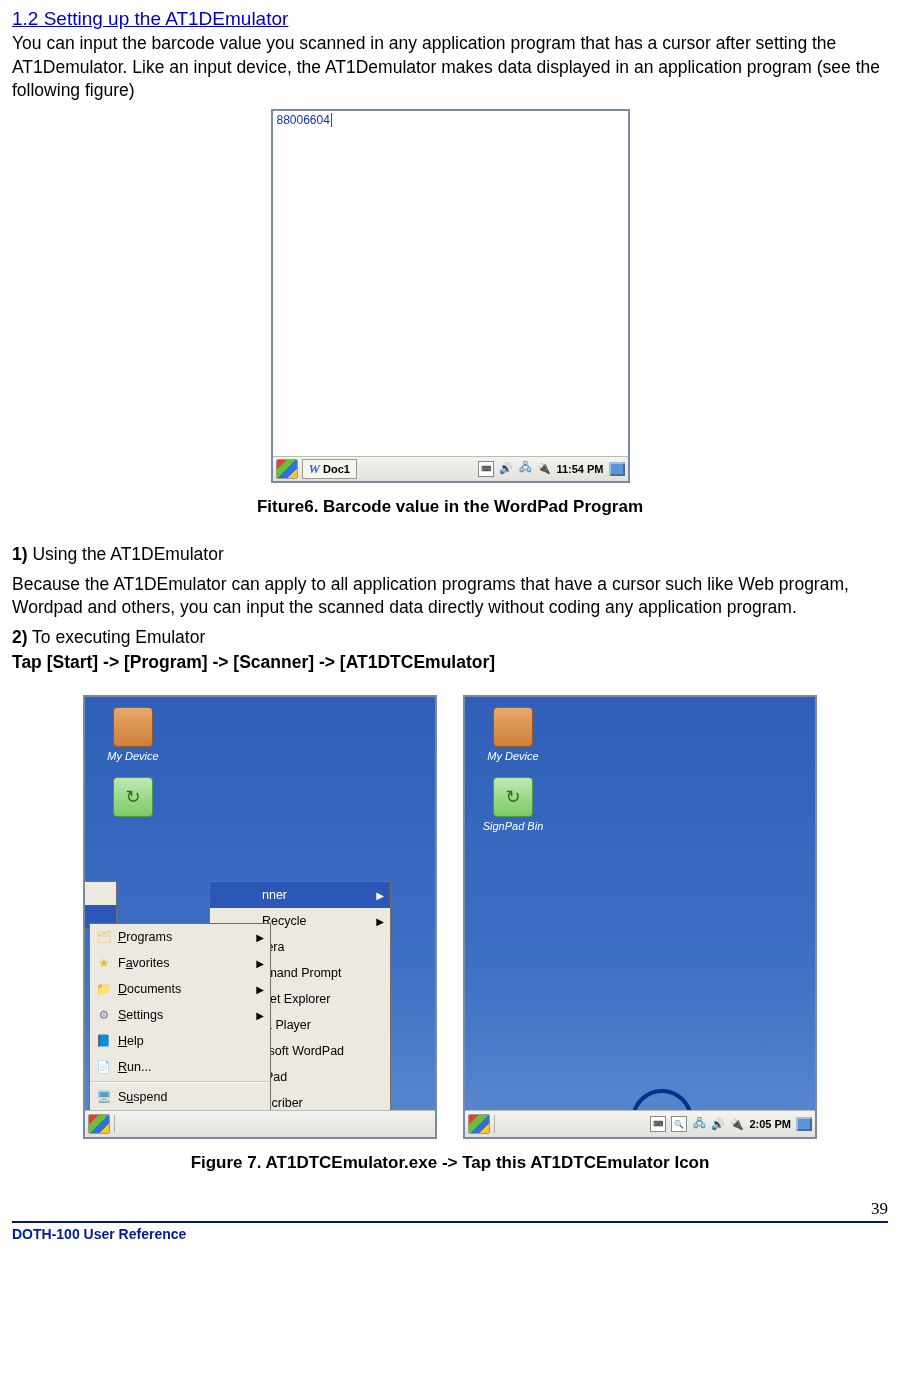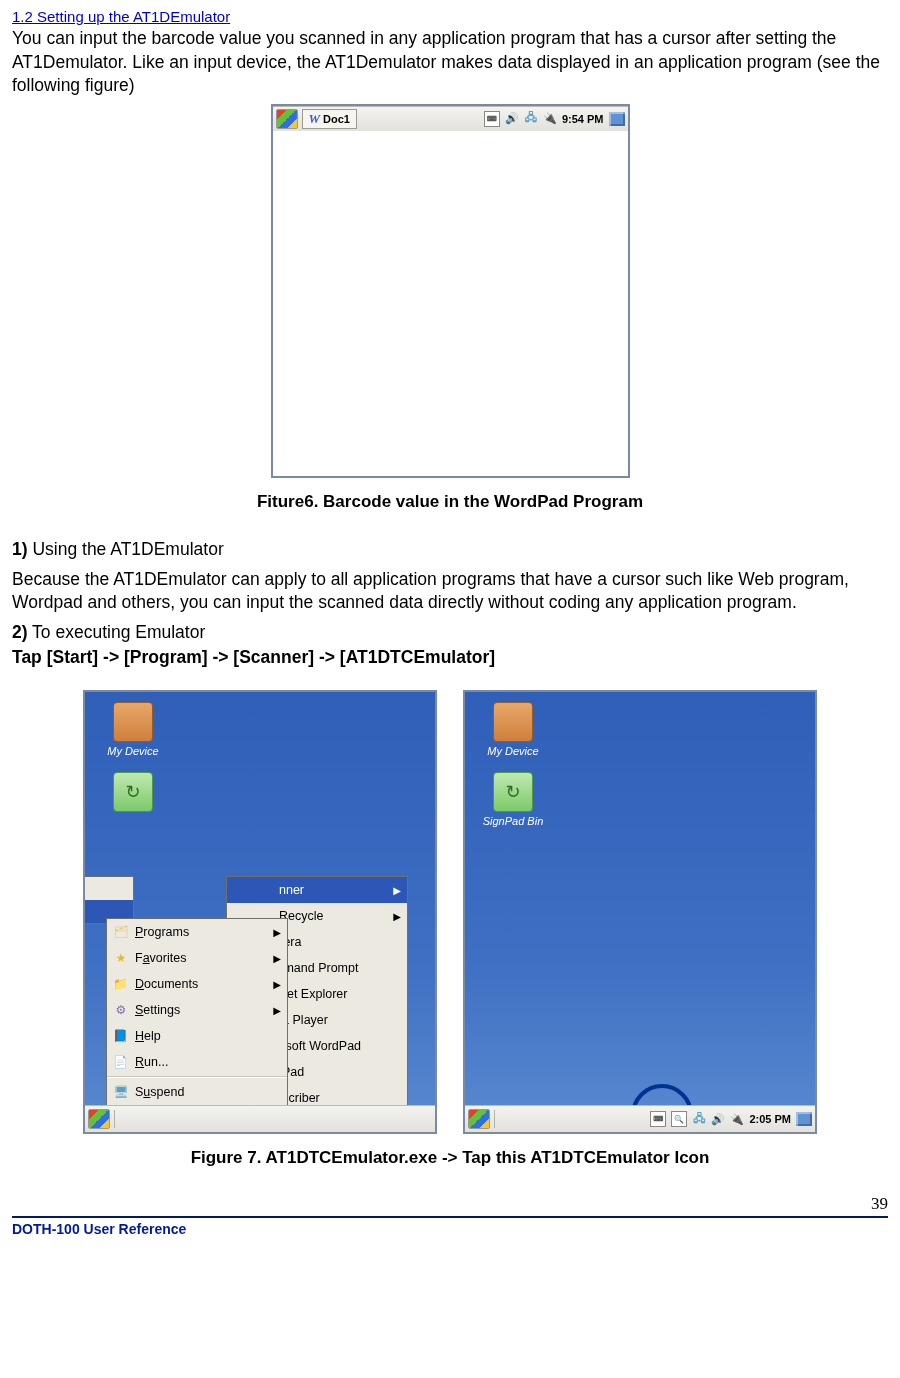--- a/index.html
+++ b/index.html
@@ -6,21 +6,21 @@
     margin: 0;
     padding: 8px 12px 0 12px;
     font-family: Arial, Helvetica, sans-serif;
     font-size: 17.5px;
     color: #000;
     width: 876px;
     background: #fff;
   }
   .heading {
     color: #0000cc;
-    font-size: 15px;
+    font-size: 19px;
     text-decoration: underline;
     margin-bottom: 2px;
   }
   .para {
     line-height: 1.35;
     margin-bottom: 6px;
   }
   .figcap {
     font-weight: bold;
     text-align: center;
@@ -246,21 +246,21 @@
   }
   .fly-item {
     display: flex; align-items:center; gap:5px;
     padding: 2px 5px; height: 19px;
     font-size: 12px; color:#000;
   }
   .fly-item.sel { background:#2c57b6; color:#fff;}
   
   .menus-wrap {
     position:absolute;
-    left: 21px;
+    left: 4px;
     bottom: 26px;
   }
   .sm-item .star { color:#e9b92a;}
   .sm-item .folder { color:#e4c672;}
   .sm-item .gear { color:#8a6fae;}
   .sm-item .book { color:#8a6fae;}
   .sm-item .run { color:#5aa0c5;}
   .sm-item .susp { color:#5aa0c5;}
   
   .circle {
@@ -292,32 +292,35 @@
   }
 </style>
 </head>
 <body>
 
 <div class="heading">1.2 Setting up the AT1DEmulator</div>
 <div class="para">You can input the barcode value you scanned in any application program that has a cursor after setting the AT1Demulator. Like an input device, the AT1Demulator makes data displayed in an application program (see the following figure)</div>
 
 <div class="screenshot-wrap">
   <div class="wordpad">
+    <div class="wp-content">
+      <span class="cursor-line">88006604</span>
+    </div>
     <div class="taskbar">
       <span class="flag"></span>
       <span class="taskbtn">
         <span class="w-icon">W</span>
         <b>Doc1</b>
       </span>
       <span class="tray">
         <i class="kb">⌨</i>
         <i class="vol">🔊</i>
         <i class="net">🖧</i>
         <i class="bat">🔌</i>
-        <b>9:54 PM</b>
+        <b>11:54 PM</b>
         <span class="tile"></span>
       </span>
     </div>
   </div>
 </div>
 
 <div class="figcap">Fiture6. Barcode value in the WordPad Program</div>
 
 <div class="para">
   <span class="bold">1)</span><span> Using the AT1DEmulator</span>

